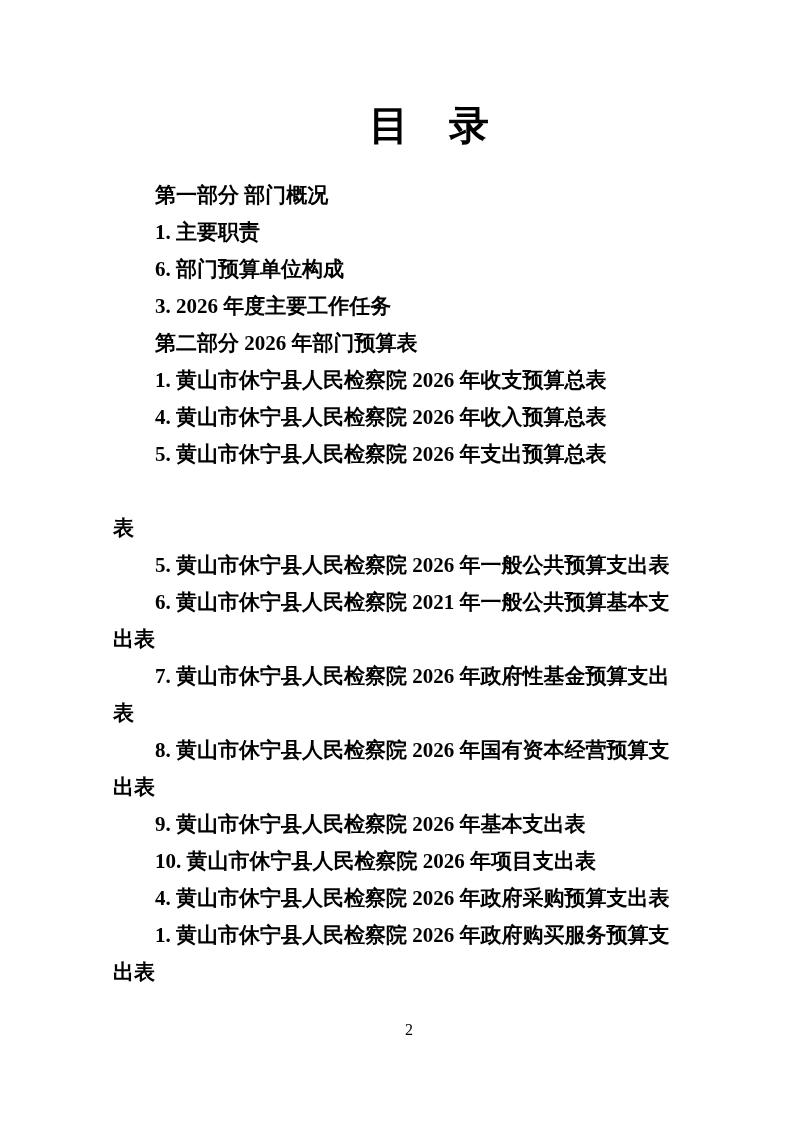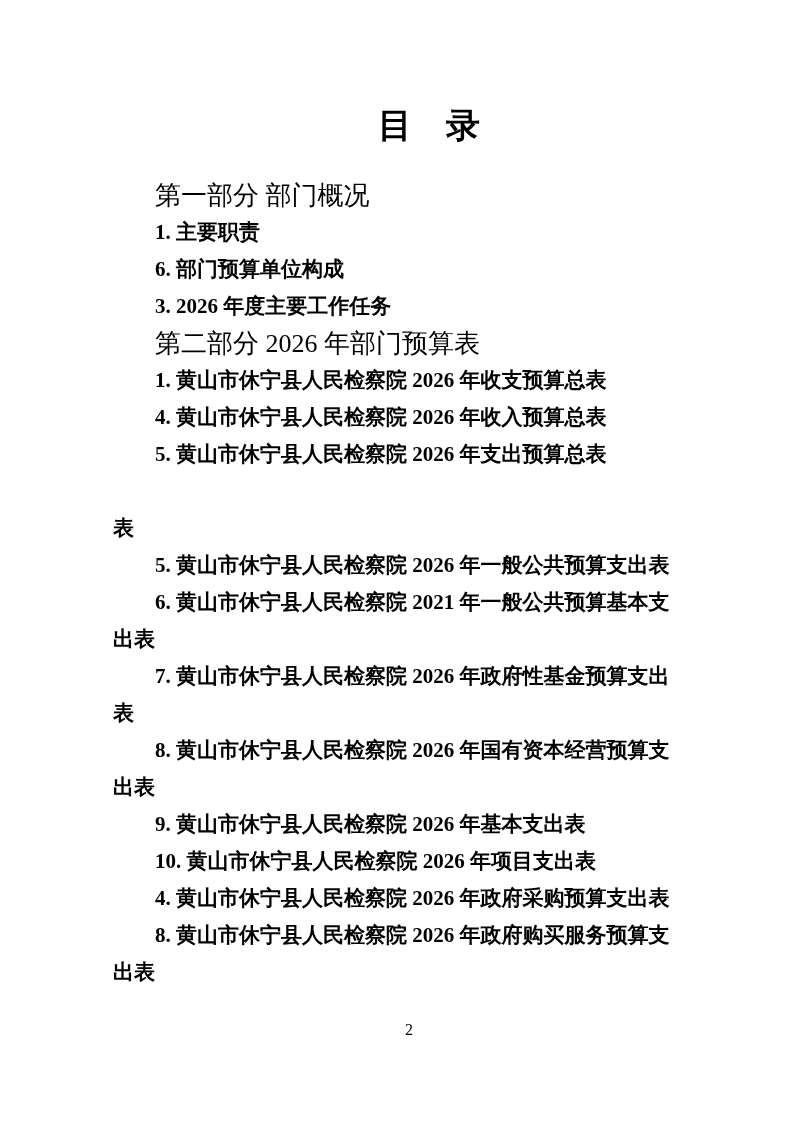--- a/index.html
+++ b/index.html
@@ -16,30 +16,30 @@
     color: #000000;
     overflow: hidden;
     font-family: "Liberation Serif", "DejaVu Serif", serif;
   }
   .content {
     padding: 102px 88px 0 113px;
   }
   .doc-title {
     margin: 0 0 27px 0;
     padding-left: 40px;
-    font-size: 34px;
+    font-size: 40px;
     font-weight: 700;
     line-height: 48px;
     text-align: center;
     white-space: nowrap;
   }
   .toc-heading {
     margin: 0;
-    font-size: 26px;
-    font-weight: 400;
+    font-size: 21px;
+    font-weight: 700;
     line-height: 37px;
     text-indent: 42px;
     white-space: nowrap;
   }
   .toc-item {
     margin: 0;
     font-size: 21px;
     font-weight: 700;
     line-height: 37px;
     text-indent: 42px;
@@ -71,19 +71,19 @@
         <p class="toc-item"><span>4. 黄山市休宁县人民检察院 2026 年收入预算总表</span></p>
         <p class="toc-item"><span>5. 黄山市休宁县人民检察院 2026 年支出预算总表</span></p>
         <p class="toc-item"><br><span>表</span></p>
         <p class="toc-item"><span>5. 黄山市休宁县人民检察院 2026 年一般公共预算支出表</span></p>
         <p class="toc-item"><span>6. 黄山市休宁县人民检察院 2021 年一般公共预算基本支</span><br><span>出表</span></p>
         <p class="toc-item"><span>7. 黄山市休宁县人民检察院 2026 年政府性基金预算支出</span><br><span>表</span></p>
         <p class="toc-item"><span>8. 黄山市休宁县人民检察院 2026 年国有资本经营预算支</span><br><span>出表</span></p>
         <p class="toc-item"><span>9. 黄山市休宁县人民检察院 2026 年基本支出表</span></p>
         <p class="toc-item"><span>10. 黄山市休宁县人民检察院 2026 年项目支出表</span></p>
         <p class="toc-item"><span>4. 黄山市休宁县人民检察院 2026 年政府采购预算支出表</span></p>
-        <p class="toc-item"><span>8. 黄山市休宁县人民检察院 2026 年政府购买服务预算支</span><br><span>出表</span></p>
+        <p class="toc-item"><span>1. 黄山市休宁县人民检察院 2026 年政府购买服务预算支</span><br><span>出表</span></p>
       </div>
   </div>
   <div class="page-footer">
     <span>2</span>
   </div>
 </div>
 
 </body></html>

